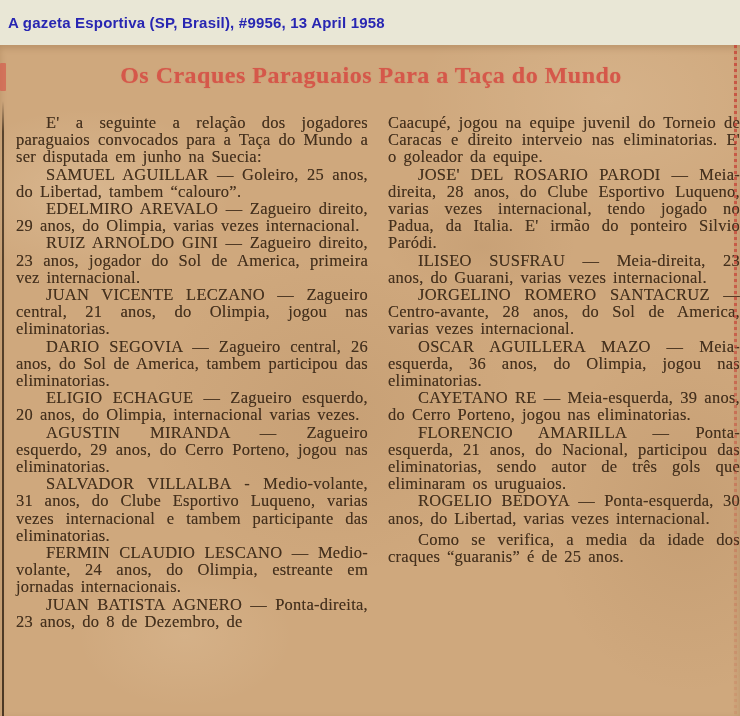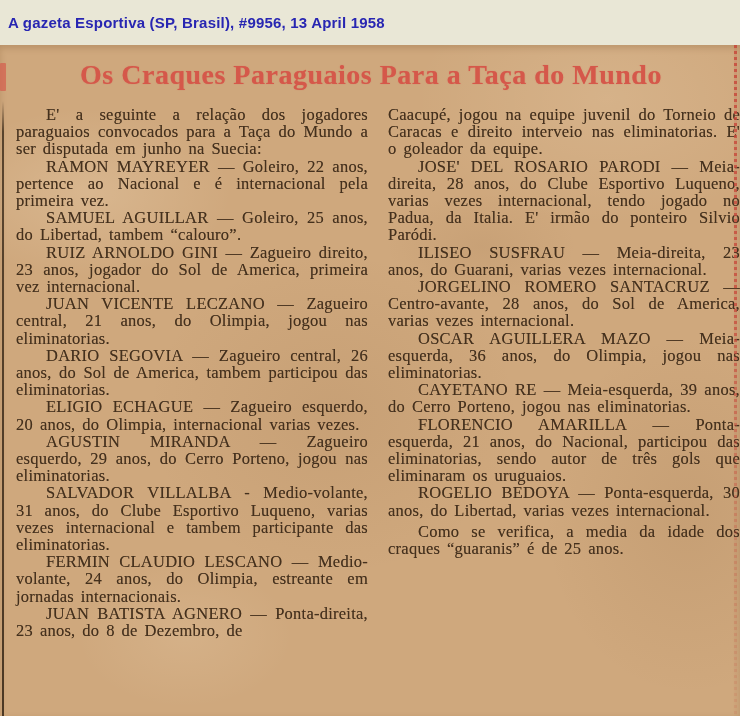--- a/index.html
+++ b/index.html
@@ -39,27 +39,27 @@
       radial-gradient(ellipse 320px 210px at 82% 8%, rgba(255,238,210,0.14), transparent 60%),
       radial-gradient(ellipse 300px 260px at 45% 55%, rgba(118,78,40,0.09), transparent 62%),
       radial-gradient(ellipse 240px 300px at 93% 70%, rgba(118,78,40,0.10), transparent 60%),
       radial-gradient(ellipse 180px 120px at 25% 88%, rgba(255,240,214,0.12), transparent 60%),
       radial-gradient(ellipse 160px 90px at 65% 30%, rgba(110,70,35,0.07), transparent 60%),
       var(--paper);
     box-shadow:inset 0 3px 6px rgba(120,80,40,0.25);
   }
   .headline{
     position:relative;
-    margin:8px 10px 0 12px;
+    margin:8px 10px 8px 12px;
     height:46px;
     line-height:44px;
     text-align:center;
     font-family:"Liberation Serif", serif;
     font-weight:bold;
-    font-size:28px;
+    font-size:24px;
     letter-spacing:0.5px;
     color:var(--headline-red);
     text-shadow:0 0 1px rgba(213,88,74,0.55);
     white-space:nowrap;
   }
   .headline-frag{
     position:absolute;
     left:0;top:18px;
     width:6px;height:28px;
     background:var(--headline-red);
@@ -115,22 +115,22 @@
   </div>
 
   <div class="clipping">
 
     <div class="headline">Os Craques Paraguaios Para a Taça do Mundo</div>
     <div class="headline-frag"></div>
 
     <div class="body-cols">
       <div class="col col-left">
           <p>E' a seguinte a relação dos jogadores paraguaios convocados para a Taça do Mundo a ser disputada em junho na Suecia:</p>
-          <p>RAMON MAYREYER — Goleiro, 22 anos, pertence ao Nacional e é internacional pela primeira vez.</p>
           <p>SAMUEL AGUILLAR — Goleiro, 25 anos, do Libertad, tambem “calouro”.</p>
+          <p>EDELMIRO AREVALO — Zagueiro direito, 29 anos, do Olimpia, varias vezes internacional.</p>
           <p>RUIZ ARNOLDO GINI — Zagueiro direito, 23 anos, jogador do Sol de America, primeira vez internacional.</p>
           <p>JUAN VICENTE LECZANO — Zagueiro central, 21 anos, do Olimpia, jogou nas eliminatorias.</p>
           <p>DARIO SEGOVIA — Zagueiro central, 26 anos, do Sol de America, tambem participou das eliminatorias.</p>
           <p>ELIGIO ECHAGUE — Zagueiro esquerdo, 20 anos, do Olimpia, internacional varias vezes.</p>
           <p>AGUSTIN MIRANDA — Zagueiro esquerdo, 29 anos, do Cerro Porteno, jogou nas eliminatorias.</p>
           <p>SALVADOR VILLALBA - Medio-volante, 31 anos, do Clube Esportivo Luqueno, varias vezes internacional e tambem participante das eliminatorias.</p>
           <p>FERMIN CLAUDIO LESCANO — Medio-volante, 24 anos, do Olimpia, estreante em jornadas internacionais.</p>
           <p>JUAN BATISTA AGNERO — Ponta-direita, 23 anos, do 8 de Dezembro, de</p>
         </div>
       <div class="col col-right">

